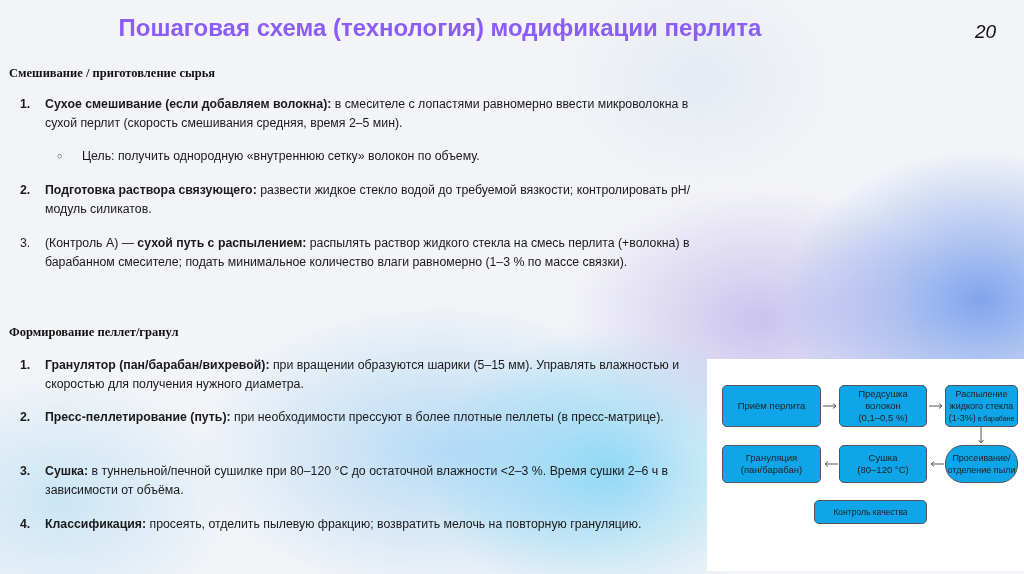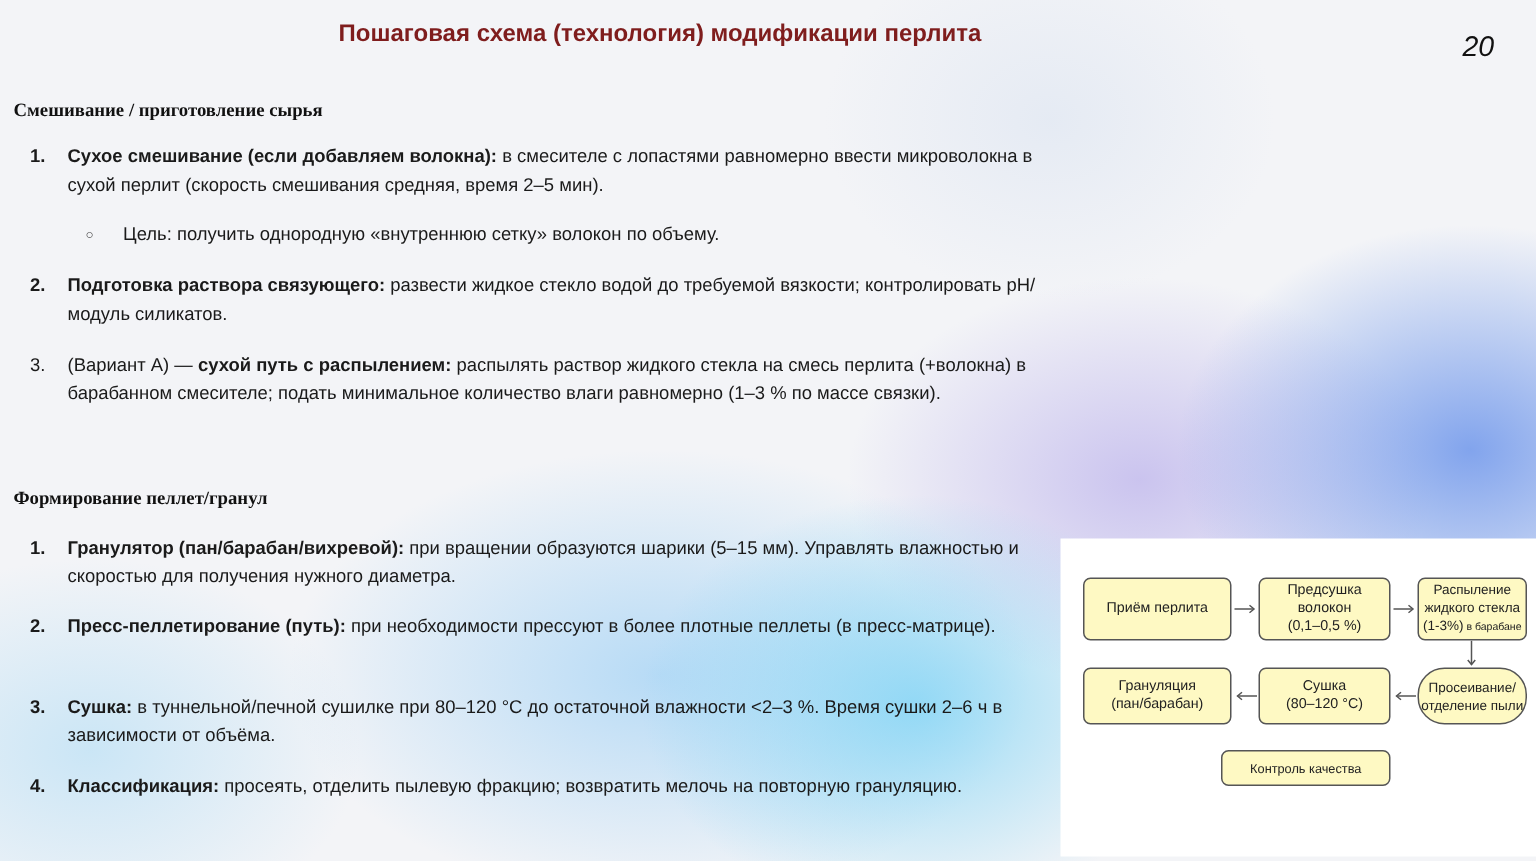--- a/index.html
+++ b/index.html
@@ -10,21 +10,21 @@
       radial-gradient(ellipse 260px 200px at 610px 470px, rgba(120,210,245,0.75), rgba(120,210,245,0) 70%),
       radial-gradient(ellipse 330px 200px at 440px 450px, rgba(150,205,245,0.65), rgba(150,205,245,0) 75%),
       radial-gradient(ellipse 260px 200px at 980px 300px, rgba(110,150,235,0.85), rgba(110,150,235,0) 75%),
       radial-gradient(ellipse 260px 180px at 760px 320px, rgba(185,175,235,0.7), rgba(185,175,235,0) 75%),
       radial-gradient(ellipse 240px 170px at 60px 500px, rgba(175,220,245,0.6), rgba(175,220,245,0) 75%),
       radial-gradient(ellipse 200px 160px at 700px 80px, rgba(215,225,240,0.5), rgba(215,225,240,0) 75%),
       #f3f4f7;
   }
   .title {
     position: absolute; left: 0; top: 14px; width: 880px; text-align: center;
-    font-size: 16px; font-weight: bold; color: #7f1d1d;
+    font-size: 24px; font-weight: bold; color: #8b5cf6;
   }
   .page-num {
     position: absolute; left: 975px; top: 21px; font-size: 19px; color: #111; font-style: italic;
   }
   .section-head {
     position: absolute; font-size: 12.5px; font-weight: bold; color: #111; font-family: Liberation Serif, serif;
   }
   .item {
     position: absolute; left: 20px; width: 690px; font-size: 12.3px; line-height: 19px;
   }
@@ -34,21 +34,21 @@
   .item .bold { font-weight: bold; }
   .sub {
     position: absolute; left: 57px; font-size: 12.3px; line-height: 19px;
   }
   .sub .bullet { display: inline-block; width: 25px; font-size: 9px; color: #444; vertical-align: 1px; }
   .panel {
     position: absolute; left: 707px; top: 359px; width: 317px; height: 212px;
     background: #fff;
   }
   .box {
-    position: absolute; border: 1.3px solid #555; border-radius: 5px; background: #fef9c3;
+    position: absolute; border: 1.3px solid #555; border-radius: 5px; background: #0ea5e9;
     display: flex; align-items: center; justify-content: center; text-align: center;
     font-size: 9.5px; line-height: 12px; color: #222; box-sizing: border-box;
   }
   .box .small { font-size: 7px; }
   .arrow { position: absolute; }
 </style>
 </head>
 <body>
 
 <div class="title">Пошаговая схема (технология) модификации перлита</div>
@@ -65,21 +65,21 @@
   <span class="bullet">○</span><span>Цель: получить однородную «внутреннюю сетку» волокон по объему.</span>
 </div>
 
 <div class="item" style="top:181px;">
   <span class="num b">2.</span>
   <div class="body"><span class="bold">Подготовка раствора связующего:</span><span> развести жидкое стекло водой до требуемой вязкости; контролировать pH/модуль силикатов.</span></div>
 </div>
 
 <div class="item" style="top:234px;">
   <span class="num">3.</span>
-  <div class="body"><span>(Вариант А) — </span><span class="bold">сухой путь с распылением:</span><span> распылять раствор жидкого стекла на смесь перлита (+волокна) в барабанном смесителе; подать минимальное количество влаги равномерно (1–3 % по массе связки).</span></div>
+  <div class="body"><span>(Контроль А) — </span><span class="bold">сухой путь с распылением:</span><span> распылять раствор жидкого стекла на смесь перлита (+волокна) в барабанном смесителе; подать минимальное количество влаги равномерно (1–3 % по массе связки).</span></div>
 </div>
 
 <div class="section-head" style="left:9px; top:325px;">Формирование пеллет/гранул</div>
 
 <div class="item" style="top:356px;">
   <span class="num b">1.</span>
   <div class="body"><span class="bold">Гранулятор (пан/барабан/вихревой):</span><span> при вращении образуются шарики (5–15 мм). Управлять влажностью и скоростью для получения нужного диаметра.</span></div>
 </div>
 
 <div class="item" style="top:408px;">

